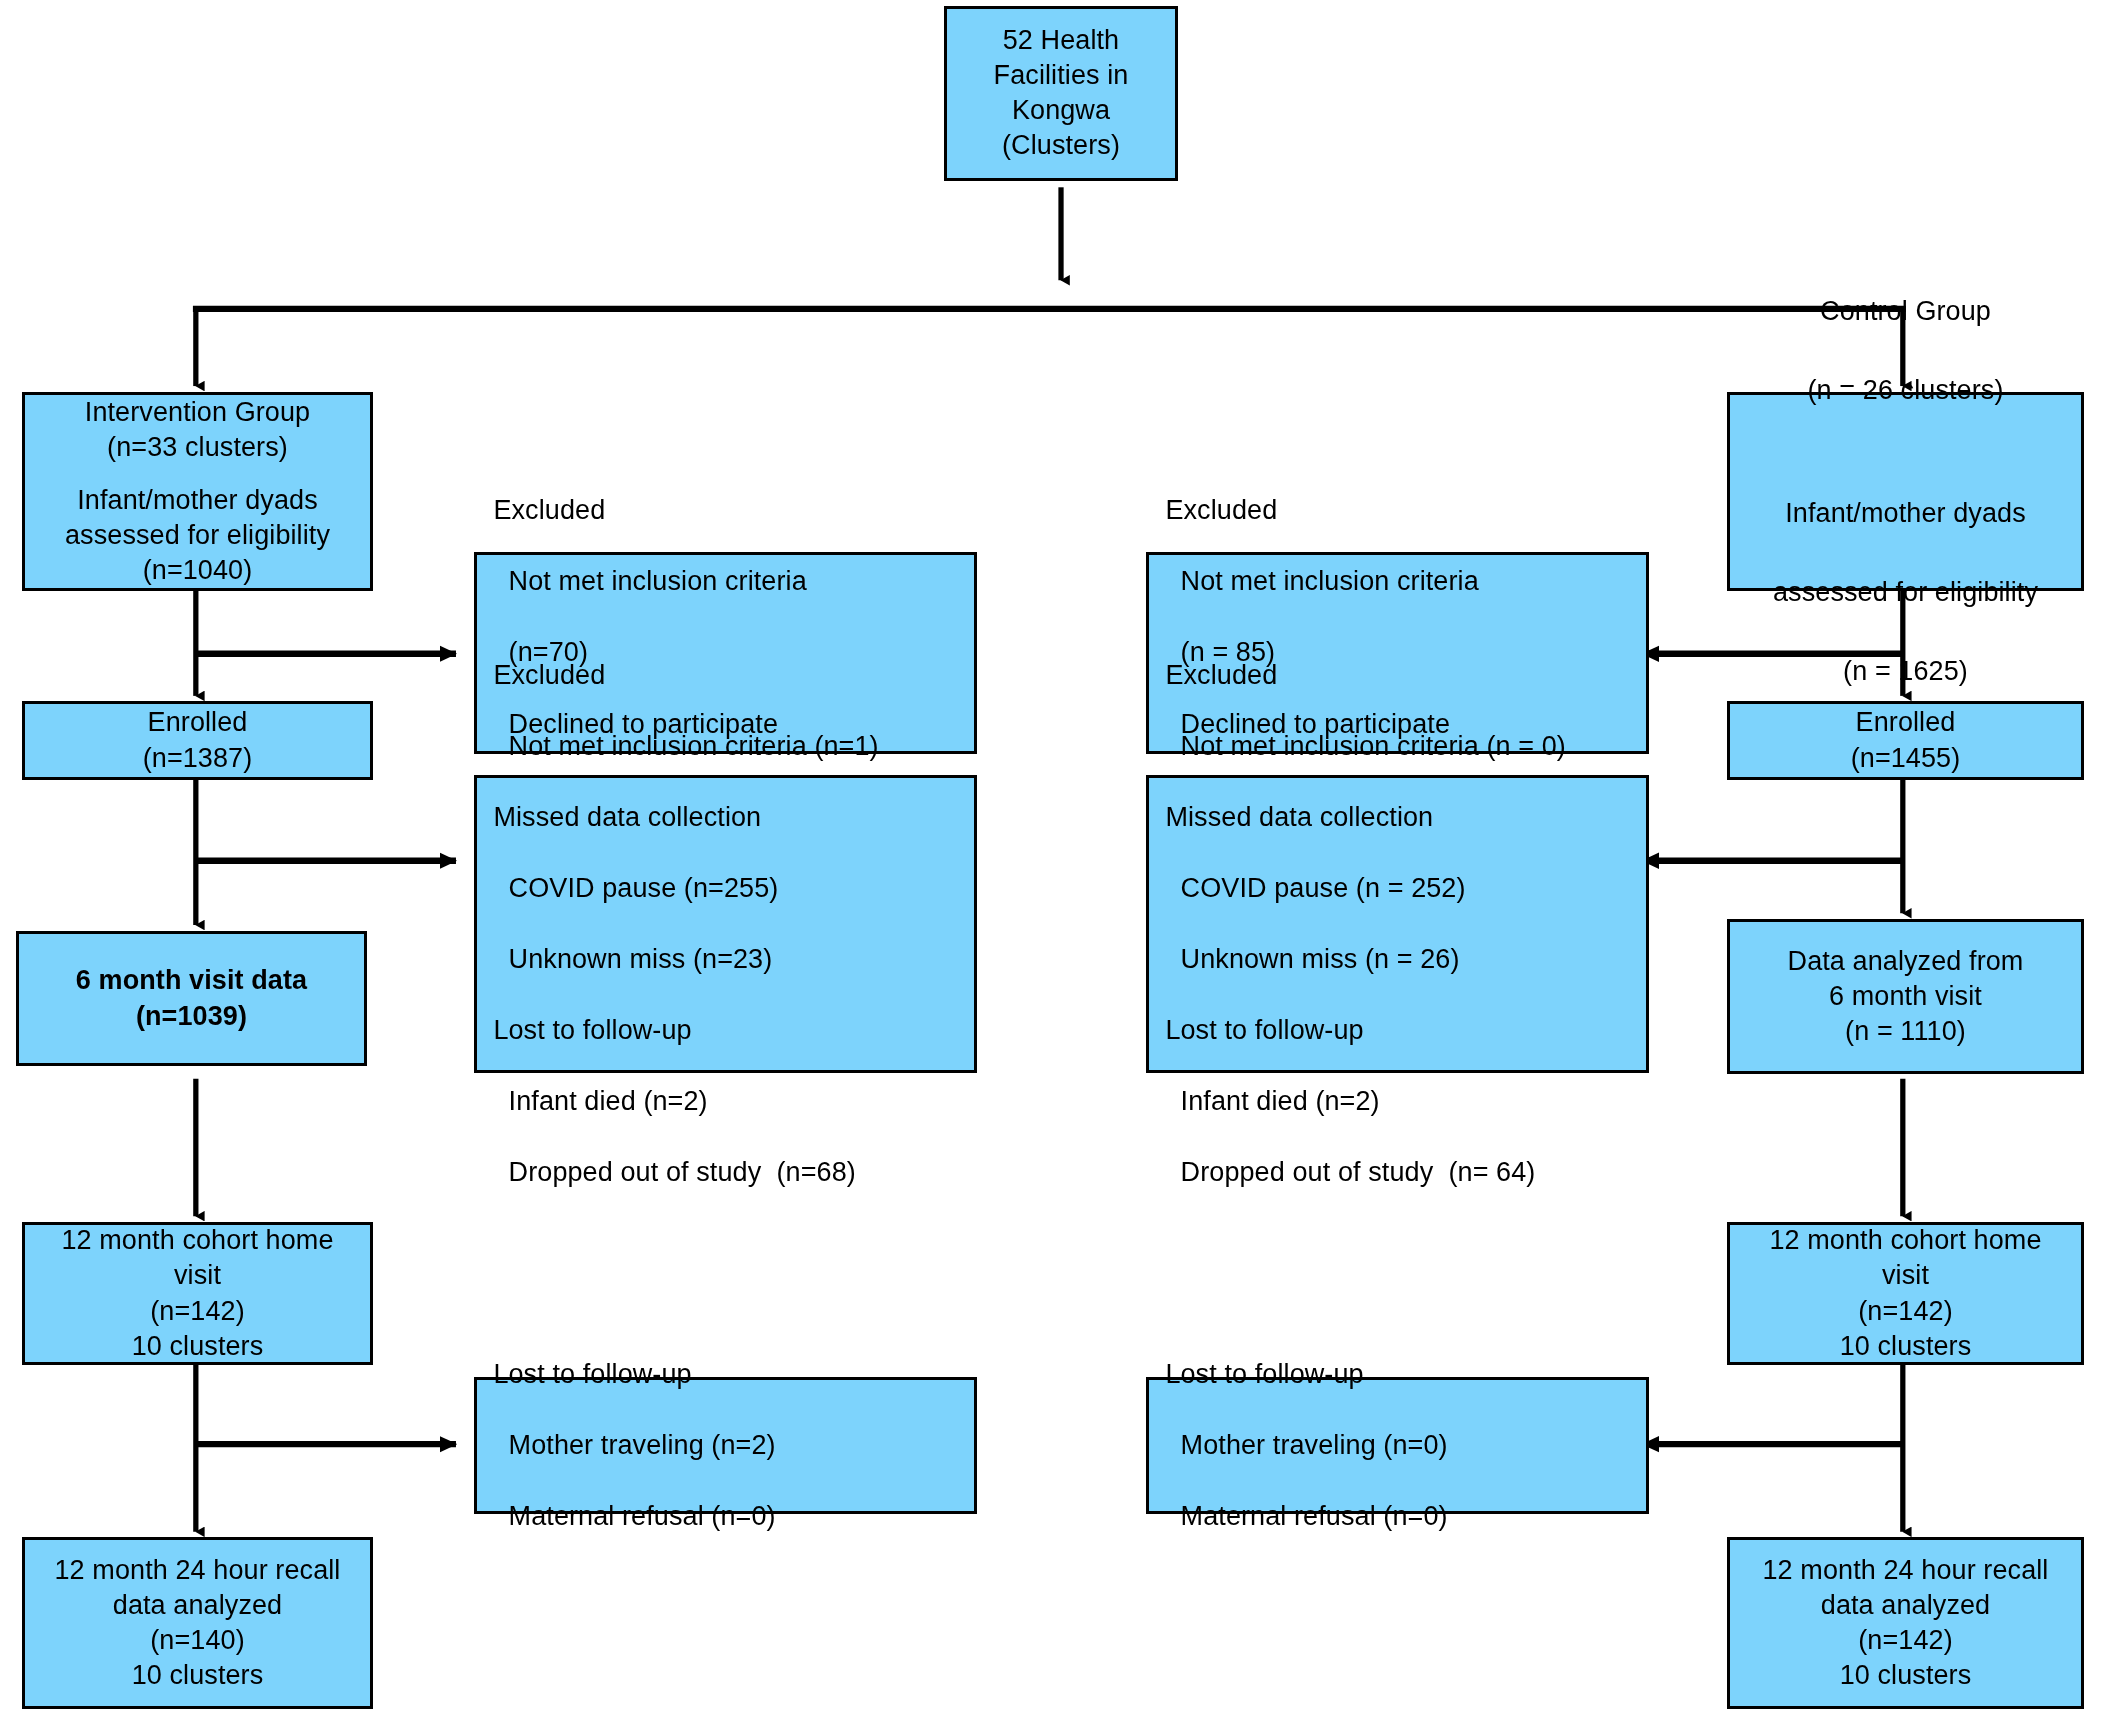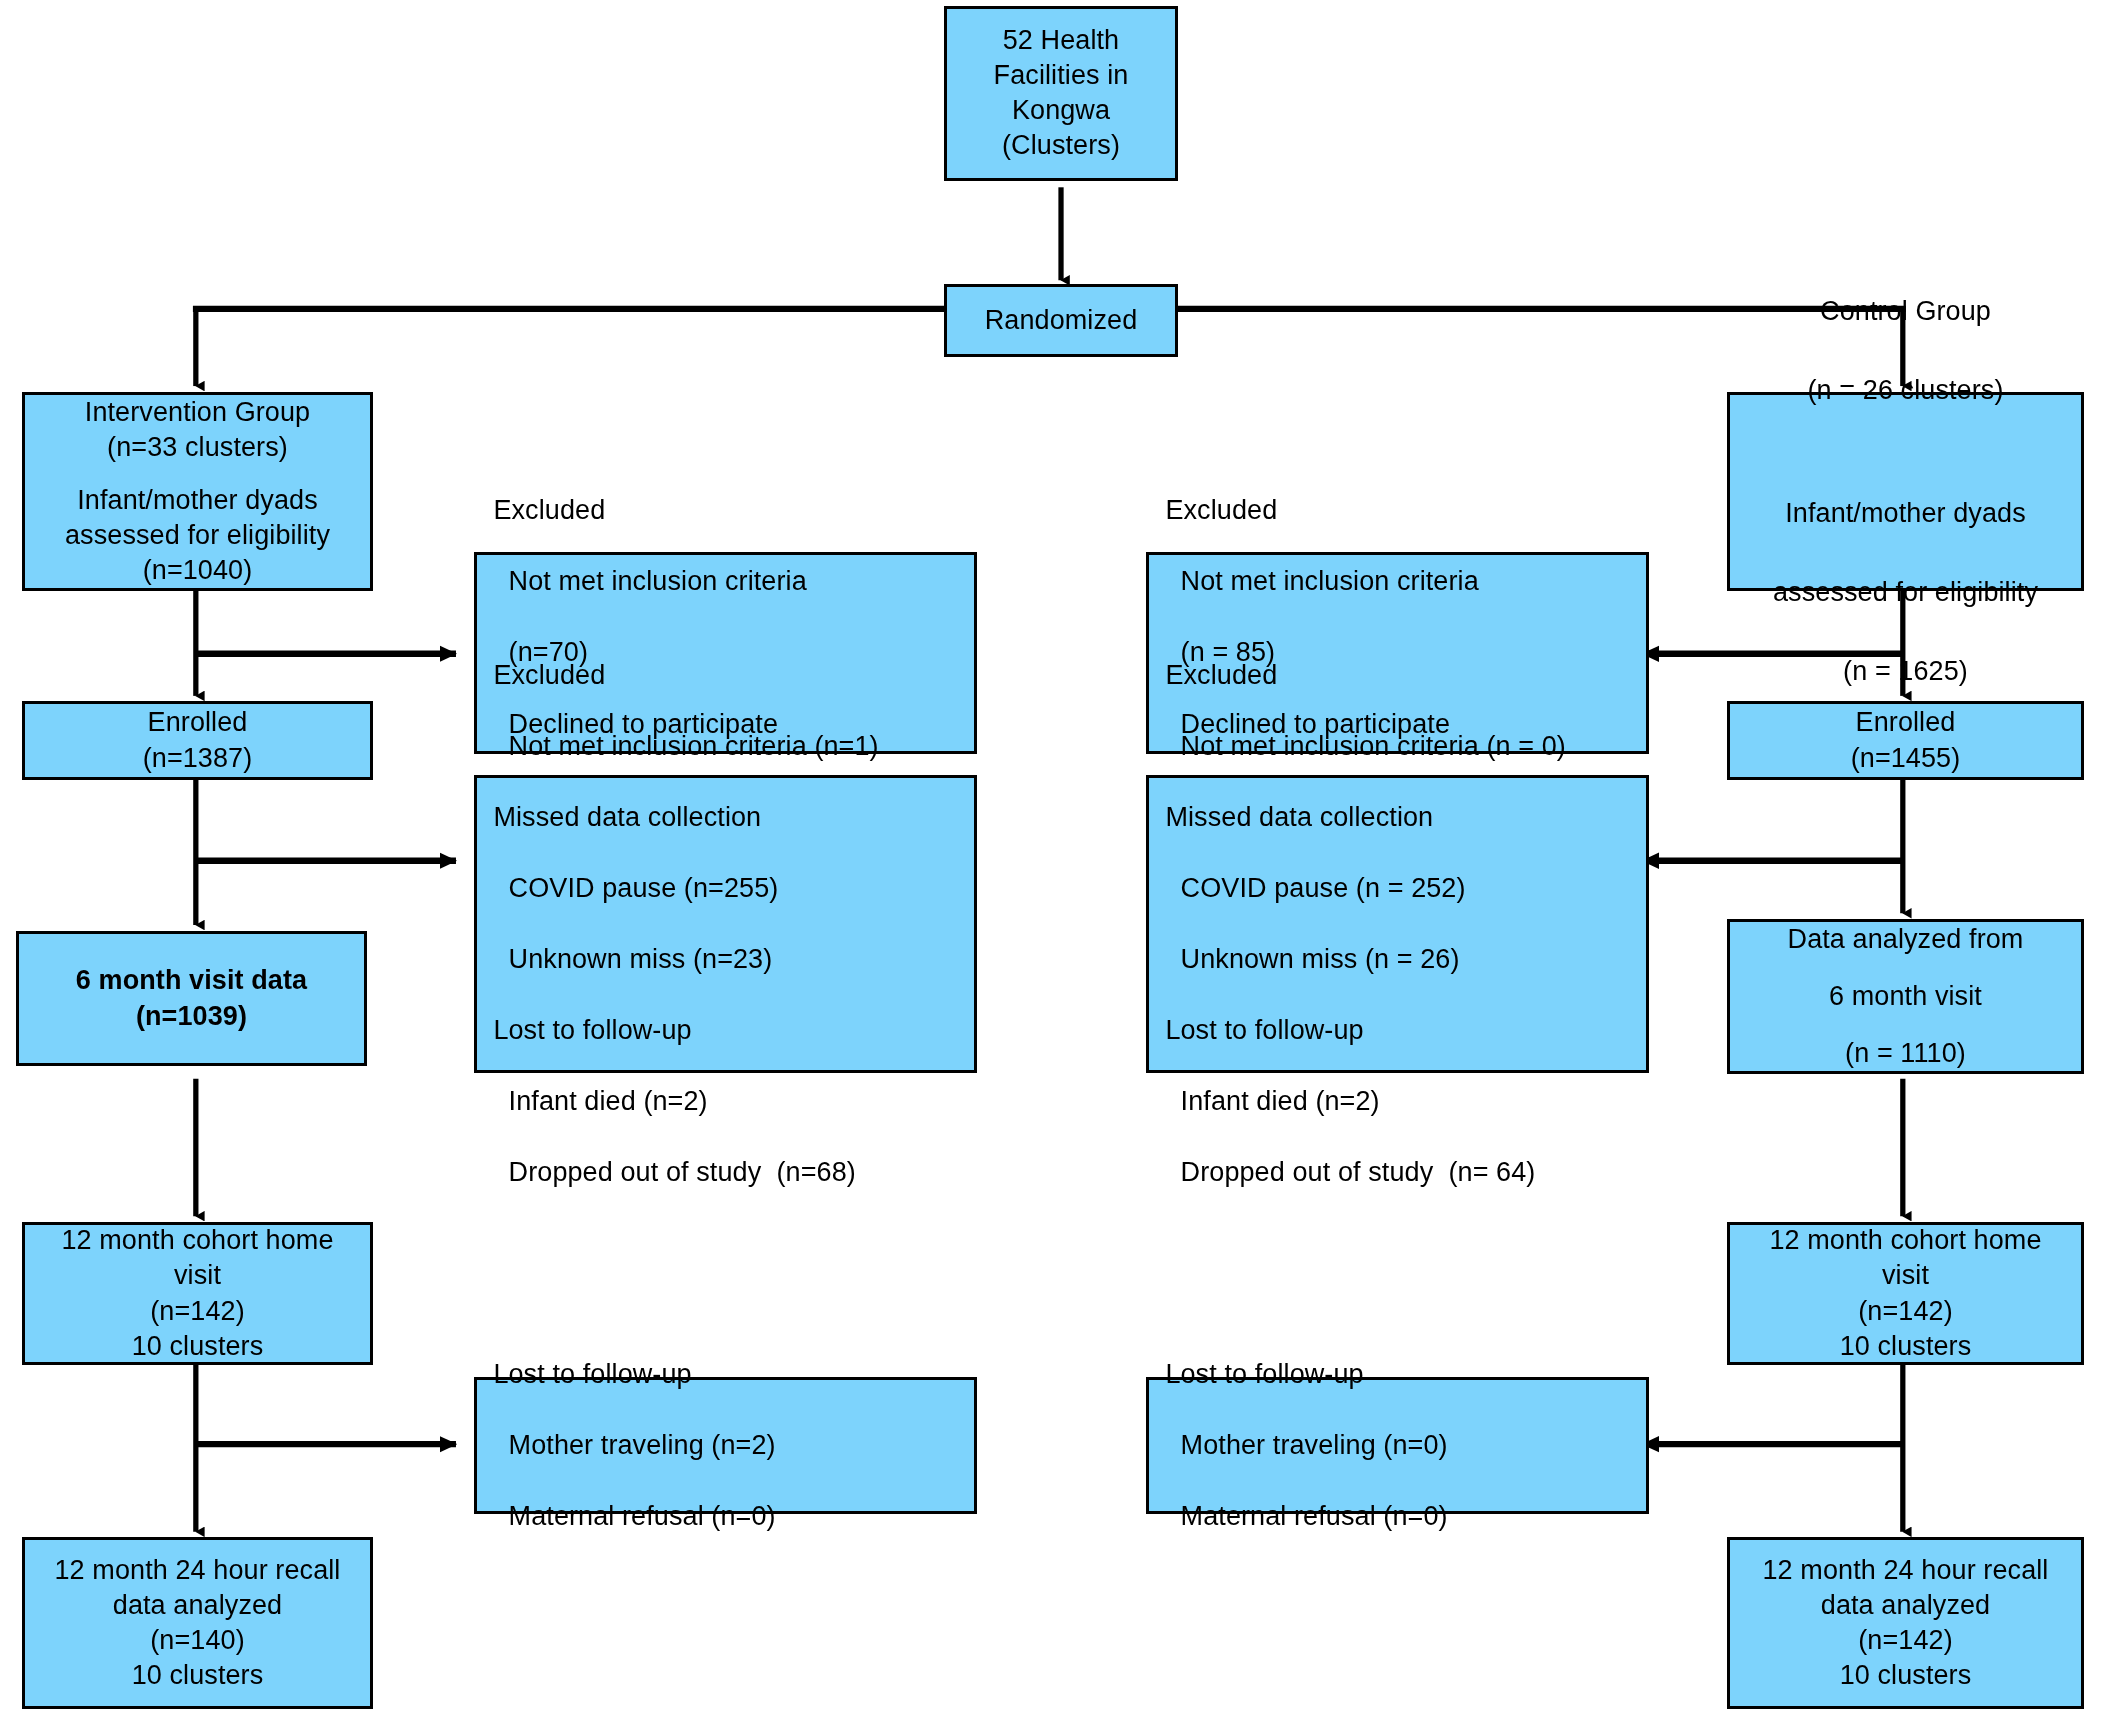--- a/index.html
+++ b/index.html
@@ -86,23 +86,20 @@
     <line x1="3255" y1="2470" x2="2810" y2="2470" stroke="#000" stroke-width="11" marker-end="url(#arrowRight)"></line>
   </svg>
 
   <div class="node center" style="left:944px; top:5.8px; width:234px; height:175px;">
     <div class="line">52 Health</div>
     <div class="line">Facilities in</div>
     <div class="line">Kongwa</div>
     <div class="line">(Clusters)</div>
   </div>
 
-  <div class="node center" style="left:944px; top:284px; width:234px; height:73px;">
-    <div class="line">Randomized</div>
-  </div>
 
   <div class="node center" style="left:22px; top:392px; width:351px; height:199px;">
     <div class="line">Intervention Group</div>
     <div class="line">(n=33 clusters)</div>
     <div class="line gap"></div>
     <div class="line">Infant/mother dyads</div>
     <div class="line">assessed for eligibility</div>
     <div class="line">(n=1040)</div>
   </div>
 
@@ -161,21 +158,21 @@
     <div class="line">Lost to follow-up</div>
     <div class="line">  Infant died (n=2)</div>
     <div class="line">  Dropped out of study  (n= 64)</div>
   </div>
 
   <div class="node center" style="left:16px; top:931px; width:351px; height:135px;font-weight:bold;">
     <div class="line">6 month visit data</div>
     <div class="line">(n=1039)</div>
   </div>
 
-  <div class="node center" style="left:1727px; top:919px; width:357px; height:155px;justify-content:space-between;">
+  <div class="node center" style="left:1727px; top:919px; width:357px; height:155px;">
     <div class="line">Data analyzed from</div>
     <div class="line">6 month visit</div>
     <div class="line">(n = 1110)</div>
   </div>
 
   <div class="node center" style="left:22px; top:1222px; width:351px; height:143px;">
     <div class="line">12 month cohort home</div>
     <div class="line">visit</div>
     <div class="line">(n=142)</div>
     <div class="line">10 clusters</div>

